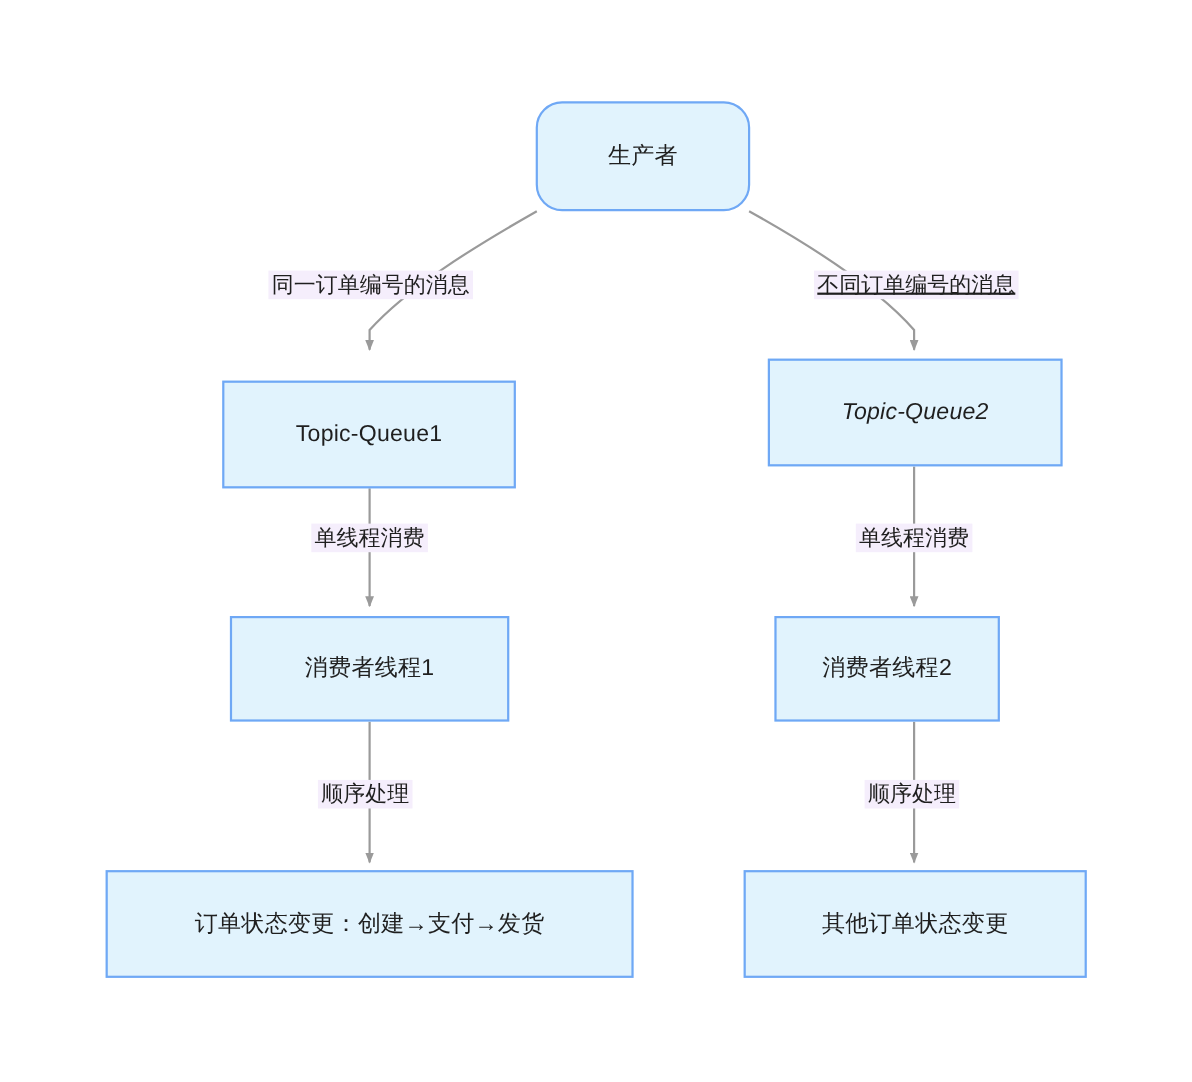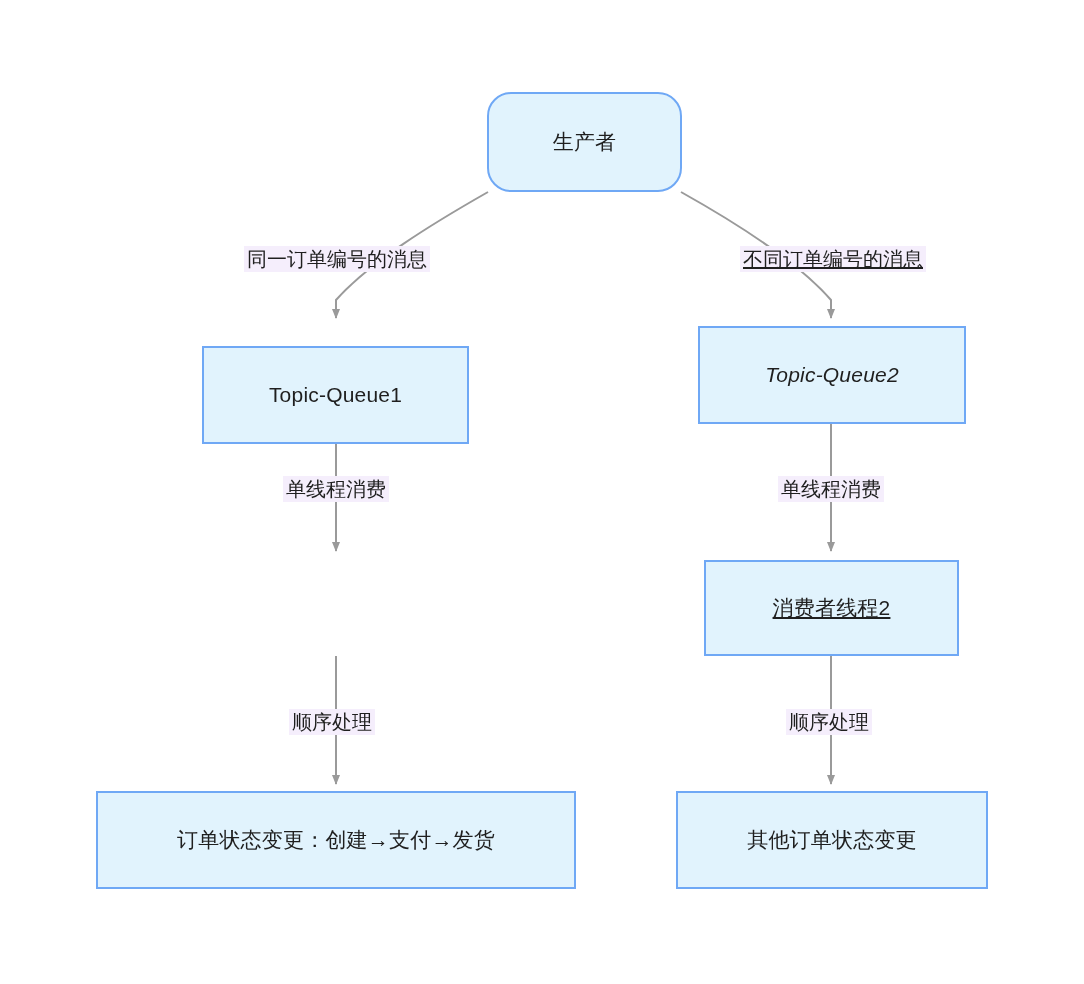--- a/index.html
+++ b/index.html
@@ -85,22 +85,25 @@
   </div>
 
   <div class="node" style="left:202px; top:326px; width:267px; height:98px;margin-top:20px;">
     <span>Topic-Queue1</span>
   </div>
 
   <div class="node" style="left:698px; top:326px; width:268px; height:98px;font-style:italic;">
     <span>Topic-Queue2</span>
   </div>
 
+  <div class="node" style="left:209px; top:560px; width:254px; height:96px;">
+    <span>消费者线程1</span>
+  </div>
 
-  <div class="node" style="left:704px; top:560px; width:255px; height:96px;text-decoration:underline;">
+  <div class="node" style="left:704px; top:560px; width:205px; height:96px;">
     <span>消费者线程2</span>
   </div>
 
   <div class="node" style="left:676px; top:791px; width:312px; height:98px;">
     <span>其他订单状态变更</span>
   </div>
 
   <div class="node" style="left:96px; top:791px; width:480px; height:98px;">
     <span>订单状态变更：创建→支付→发货</span>
   </div>

